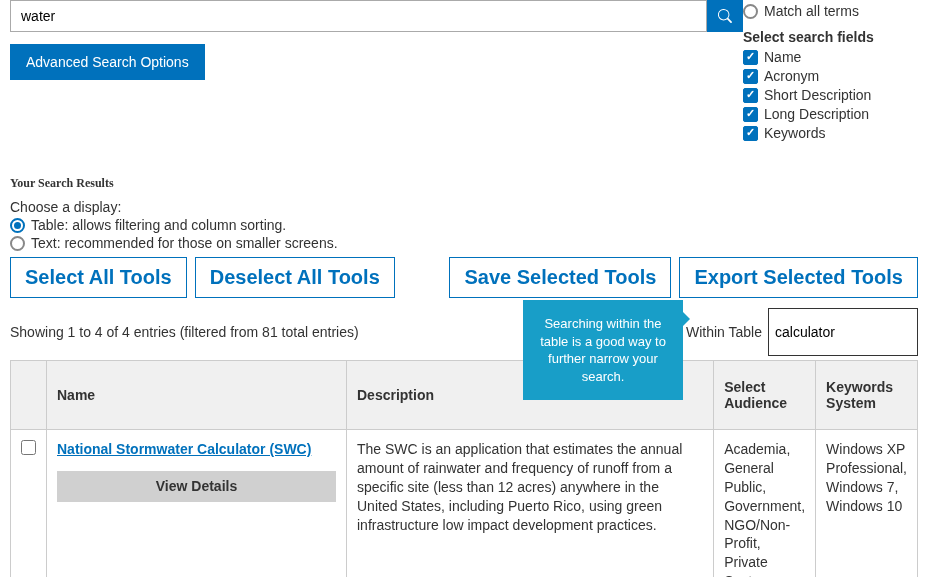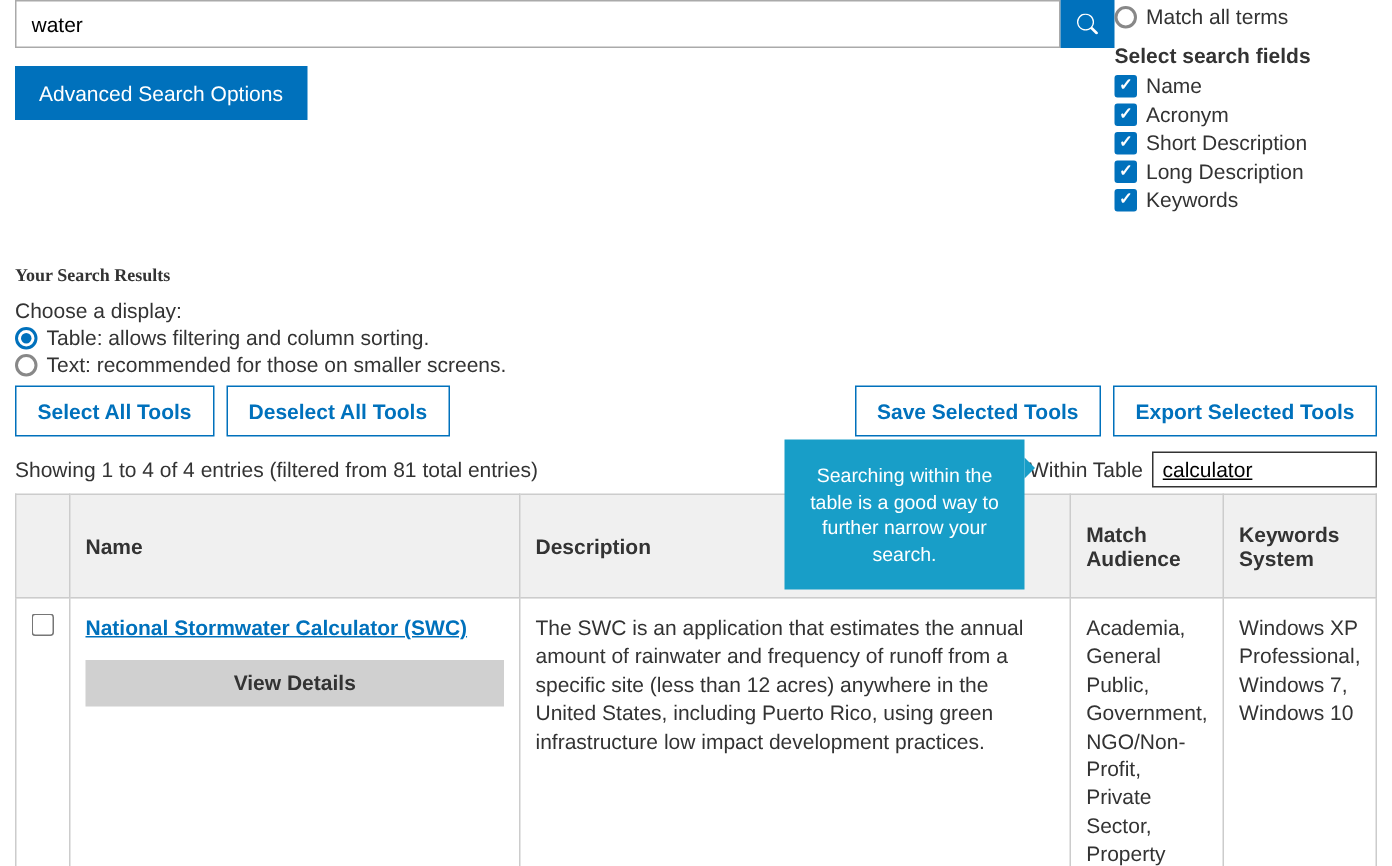--- a/index.html
+++ b/index.html
@@ -141,21 +141,21 @@
     .action-row .left-actions, .action-row .right-actions {
       display: flex;
       gap: 8px;
     }
     .outline-btn {
       background: #fff;
       color: #0071bc;
       border: 1px solid #0071bc;
       padding: 8px 14px;
       font-weight: bold;
-      font-size: 14px;
+      font-size: 20px;
       cursor: pointer;
     }
     .entries-row {
       display: flex;
       align-items: center;
       justify-content: space-between;
       margin-bottom: 4px;
       position: relative;
     }
     .entries-text {
@@ -164,25 +164,24 @@
     }
     .search-within {
       display: flex;
       align-items: center;
       gap: 6px;
     }
     .search-within label {
       font-size: 14px;
     }
     .search-within input {
-      padding: 3px 6px;
+      padding: 15px 6px;
       border: 1px solid #333;
       font-size: 14px;
       width: 150px;
-      text-decoration: underline;
     }
     .tooltip {
       position: absolute;
       background: #189ec8;
       color: #fff;
       padding: 15px 14px;
       width: 160px;
       text-align: center;
       font-size: 13px;
       line-height: 1.35;
@@ -338,21 +337,21 @@
     <input type="text" value="calculator" style="">
   </div>
 </div>
 
 <table class="results">
   <thead>
     <tr>
       <th class="select-col"></th>
       <th class="name-col">Name</th>
       <th class="desc-col">Description</th>
-      <th class="target-col">Match Audience</th>
+      <th class="target-col">Select Audience</th>
       <th class="os-col">Keywords System</th>
     </tr>
   </thead>
   <tbody>
     <tr>
       <td class="select-cell">
         <input type="checkbox" style="">
       </td>
       <td>
         <a href="#" class="tool-link">National Stormwater Calculator (SWC)</a>

